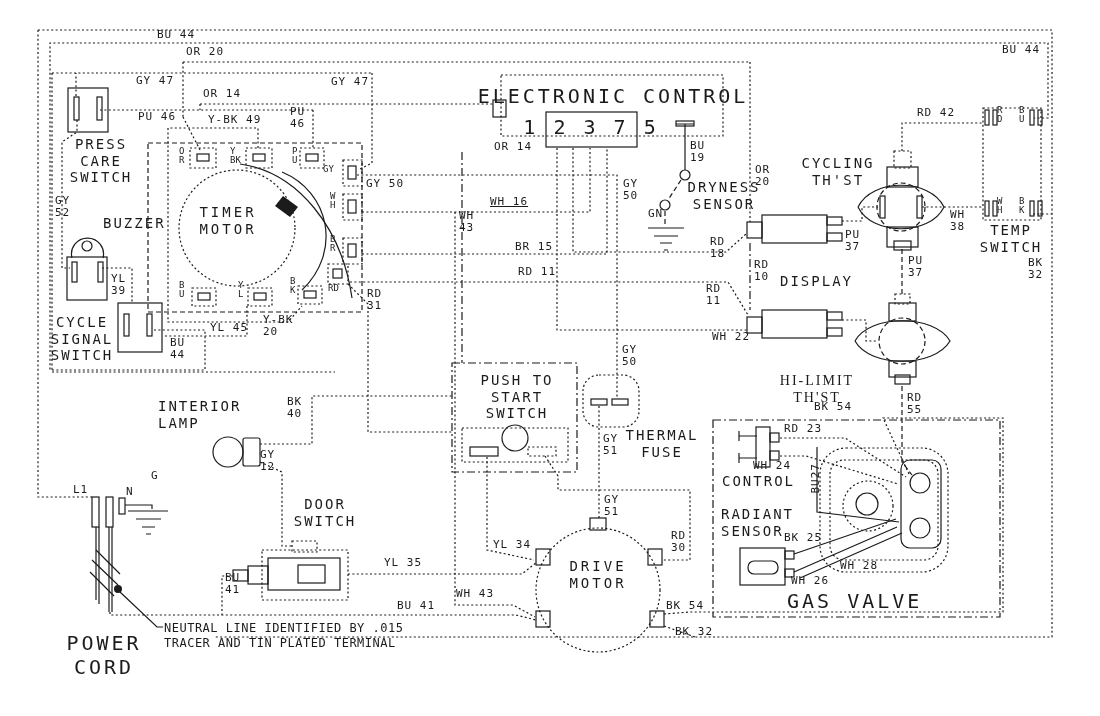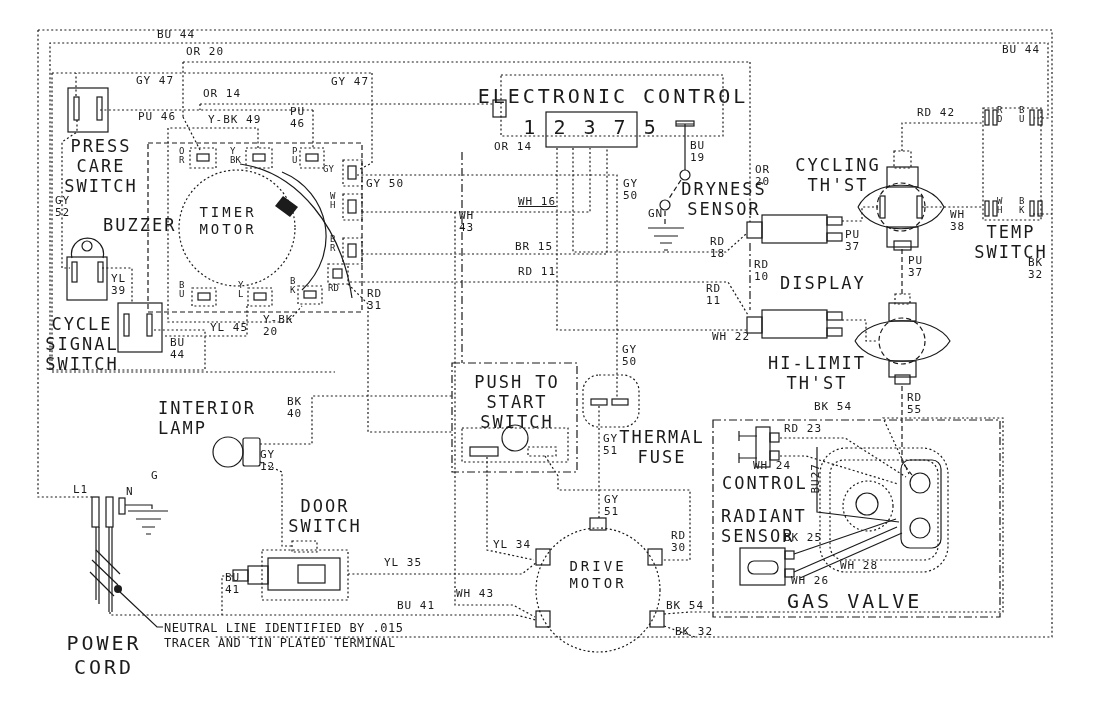--- a/index.html
+++ b/index.html
@@ -5,21 +5,21 @@
   html,body{margin:0;padding:0;background:#ffffff;}
   #canvas{position:relative;width:1100px;height:716px;background:#ffffff;overflow:hidden;
           font-family:"DejaVu Sans Mono",monospace;color:#1b1b1b;}
   #wires-svg{position:absolute;left:0;top:0;}
   .w{fill:none;stroke:#1b1b1b;stroke-width:1.2;stroke-dasharray:2 2.4;}
   .s{fill:none;stroke:#1b1b1b;stroke-width:1.2;}
   .d{fill:none;stroke:#1b1b1b;stroke-width:1.2;stroke-dasharray:5 3;}
   .dd{fill:none;stroke:#1b1b1b;stroke-width:1.2;stroke-dasharray:8 3 2 3;}
   .f{fill:#1b1b1b;stroke:none;}
   .lbl{position:absolute;white-space:pre-line;line-height:1.12;letter-spacing:1px;}
-  .comp{font-size:17px;letter-spacing:2px;line-height:1.18;}
+  .comp{font-size:14px;letter-spacing:2px;line-height:1.18;}
   .wire{font-size:11px;}
   .term{font-size:9px;line-height:1.05;letter-spacing:0;}
   .ctr{transform:translateX(-50%);text-align:center;}
   .vert{writing-mode:vertical-rl;transform:rotate(180deg);letter-spacing:1px;}
   .big{font-size:14px;letter-spacing:3px;}
   .med{font-size:20px;letter-spacing:3px;}
   .note{font-size:12px;letter-spacing:0.5px;line-height:1.25;}
 </style>
 </head>
 <body>
@@ -271,21 +271,21 @@
 MOTOR</div>
       <div class="lbl comp med ctr" style="left: 613px; top: 85px;">ELECTRONIC CONTROL</div>
       <div class="lbl comp med ctr" style="left: 591px; top: 116px;">1 2 3 7 5</div>
       <div class="lbl comp ctr" style="left: 724px; top: 179px;">DRYNESS
 SENSOR</div>
       <div class="lbl comp ctr" style="left: 838px; top: 155px;">CYCLING
 TH'ST</div>
       <div class="lbl comp ctr" style="left: 1011px; top: 222px;">TEMP
 SWITCH</div>
       <div class="lbl comp" style="left: 780px; top: 273px; text-align: right;">DISPLAY</div>
-      <div class="lbl comp ctr" style="left: 817px; top: 353px;">HI-LIMIT
+      <div class="lbl comp ctr" style="left: 817px; top: 373px; font-family: Liberation Serif, serif;">HI-LIMIT
 TH'ST</div>
       <div class="lbl comp" style="left: 158px; top: 398px;">INTERIOR
 LAMP</div>
       <div class="lbl comp ctr" style="left: 517px; top: 372px;">PUSH TO
 START
 SWITCH</div>
       <div class="lbl comp ctr" style="left: 662px; top: 427px;">THERMAL
 FUSE</div>
       <div class="lbl comp ctr" style="left: 325px; top: 496px;">DOOR
 SWITCH</div>
@@ -303,21 +303,21 @@
       <div class="lbl wire" style="left: 186px; top: 46px;">OR 20</div>
       <div class="lbl wire" style="left: 136px; top: 75px;">GY 47</div>
       <div class="lbl wire" style="left: 203px; top: 88px;">OR 14</div>
       <div class="lbl wire" style="left: 138px; top: 111px;">PU 46</div>
       <div class="lbl wire" style="left: 208px; top: 114px;">Y-BK 49</div>
       <div class="lbl wire" style="left: 290px; top: 106px;">PU
 46</div>
       <div class="lbl wire" style="left: 331px; top: 76px;">GY 47</div>
       <div class="lbl wire" style="left: 366px; top: 178px;">GY 50</div>
       <div class="lbl wire" style="left: 494px; top: 141px;">OR 14</div>
-      <div class="lbl wire" style="left: 518px; top: 196px; text-decoration: underline;">WH 16</div>
+      <div class="lbl wire" style="left: 490px; top: 196px; text-decoration: underline;">WH 16</div>
       <div class="lbl wire" style="left: 459px; top: 210px;">WH
 43</div>
       <div class="lbl wire" style="left: 515px; top: 241px;">BR 15</div>
       <div class="lbl wire" style="left: 518px; top: 266px;">RD 11</div>
       <div class="lbl wire" style="left: 367px; top: 288px;">RD
 31</div>
       <div class="lbl wire" style="left: 55px; top: 195px;">GY
 52</div>
       <div class="lbl wire" style="left: 111px; top: 273px;">YL
 39</div>

